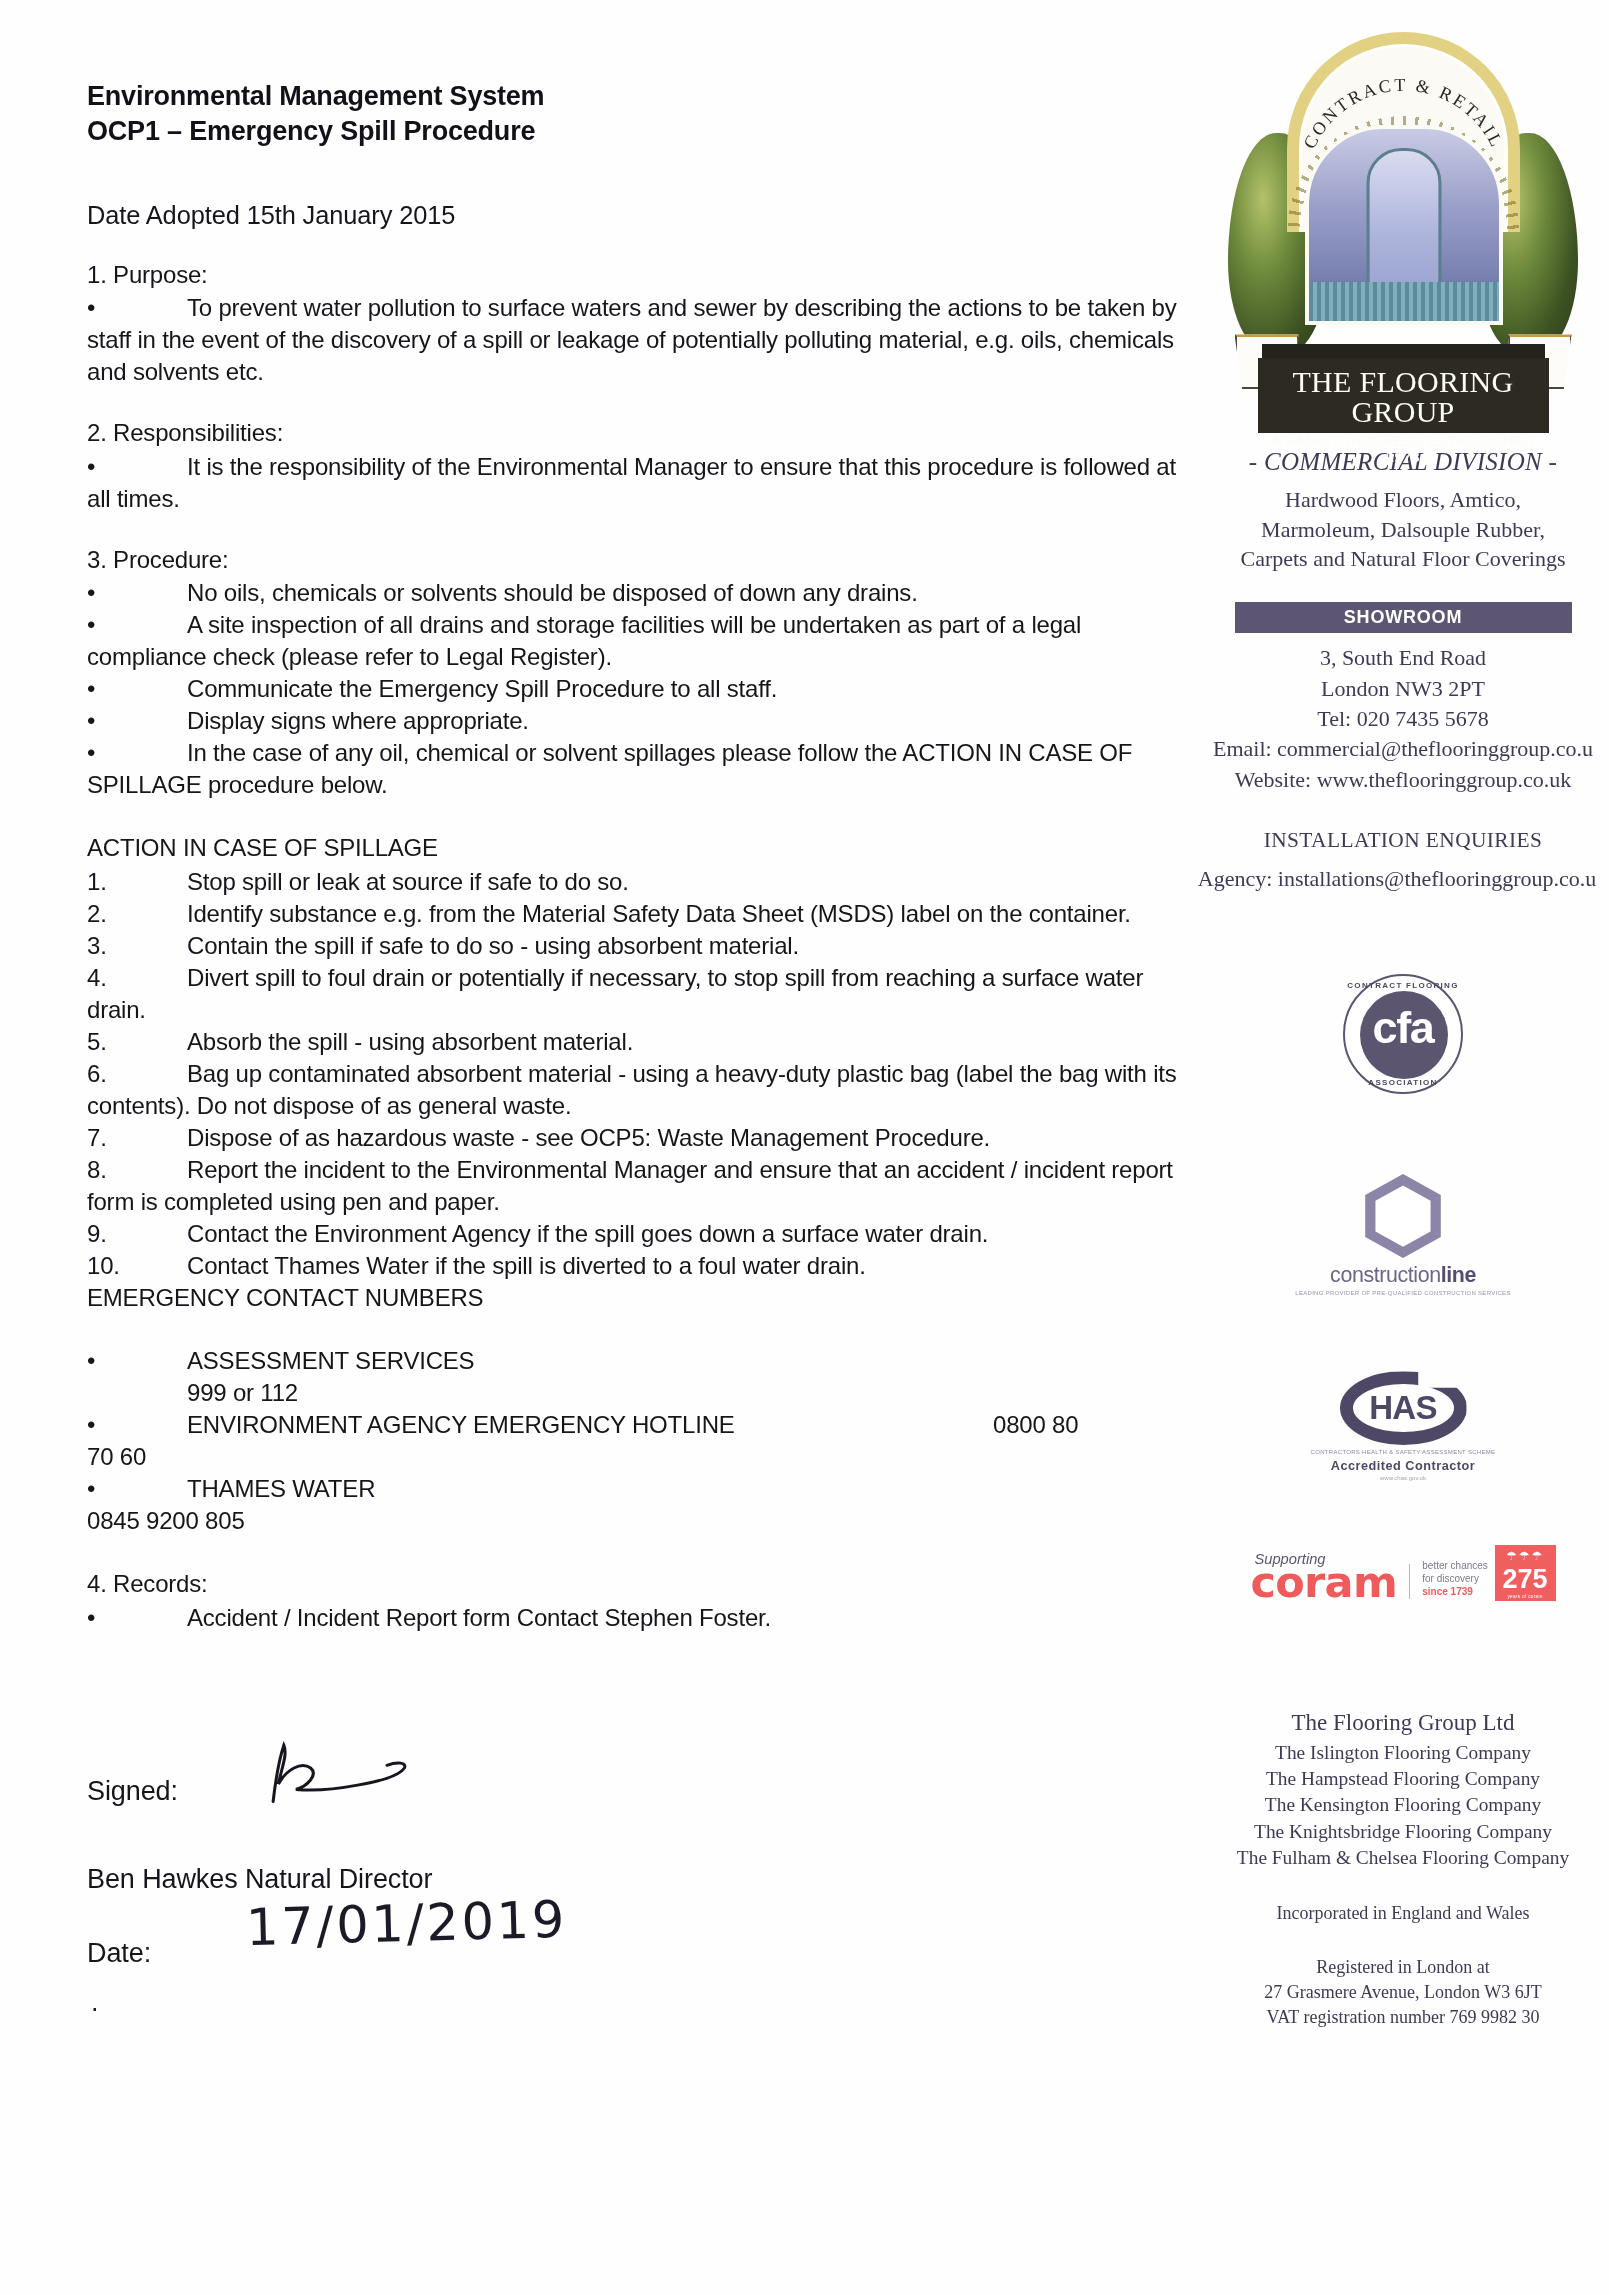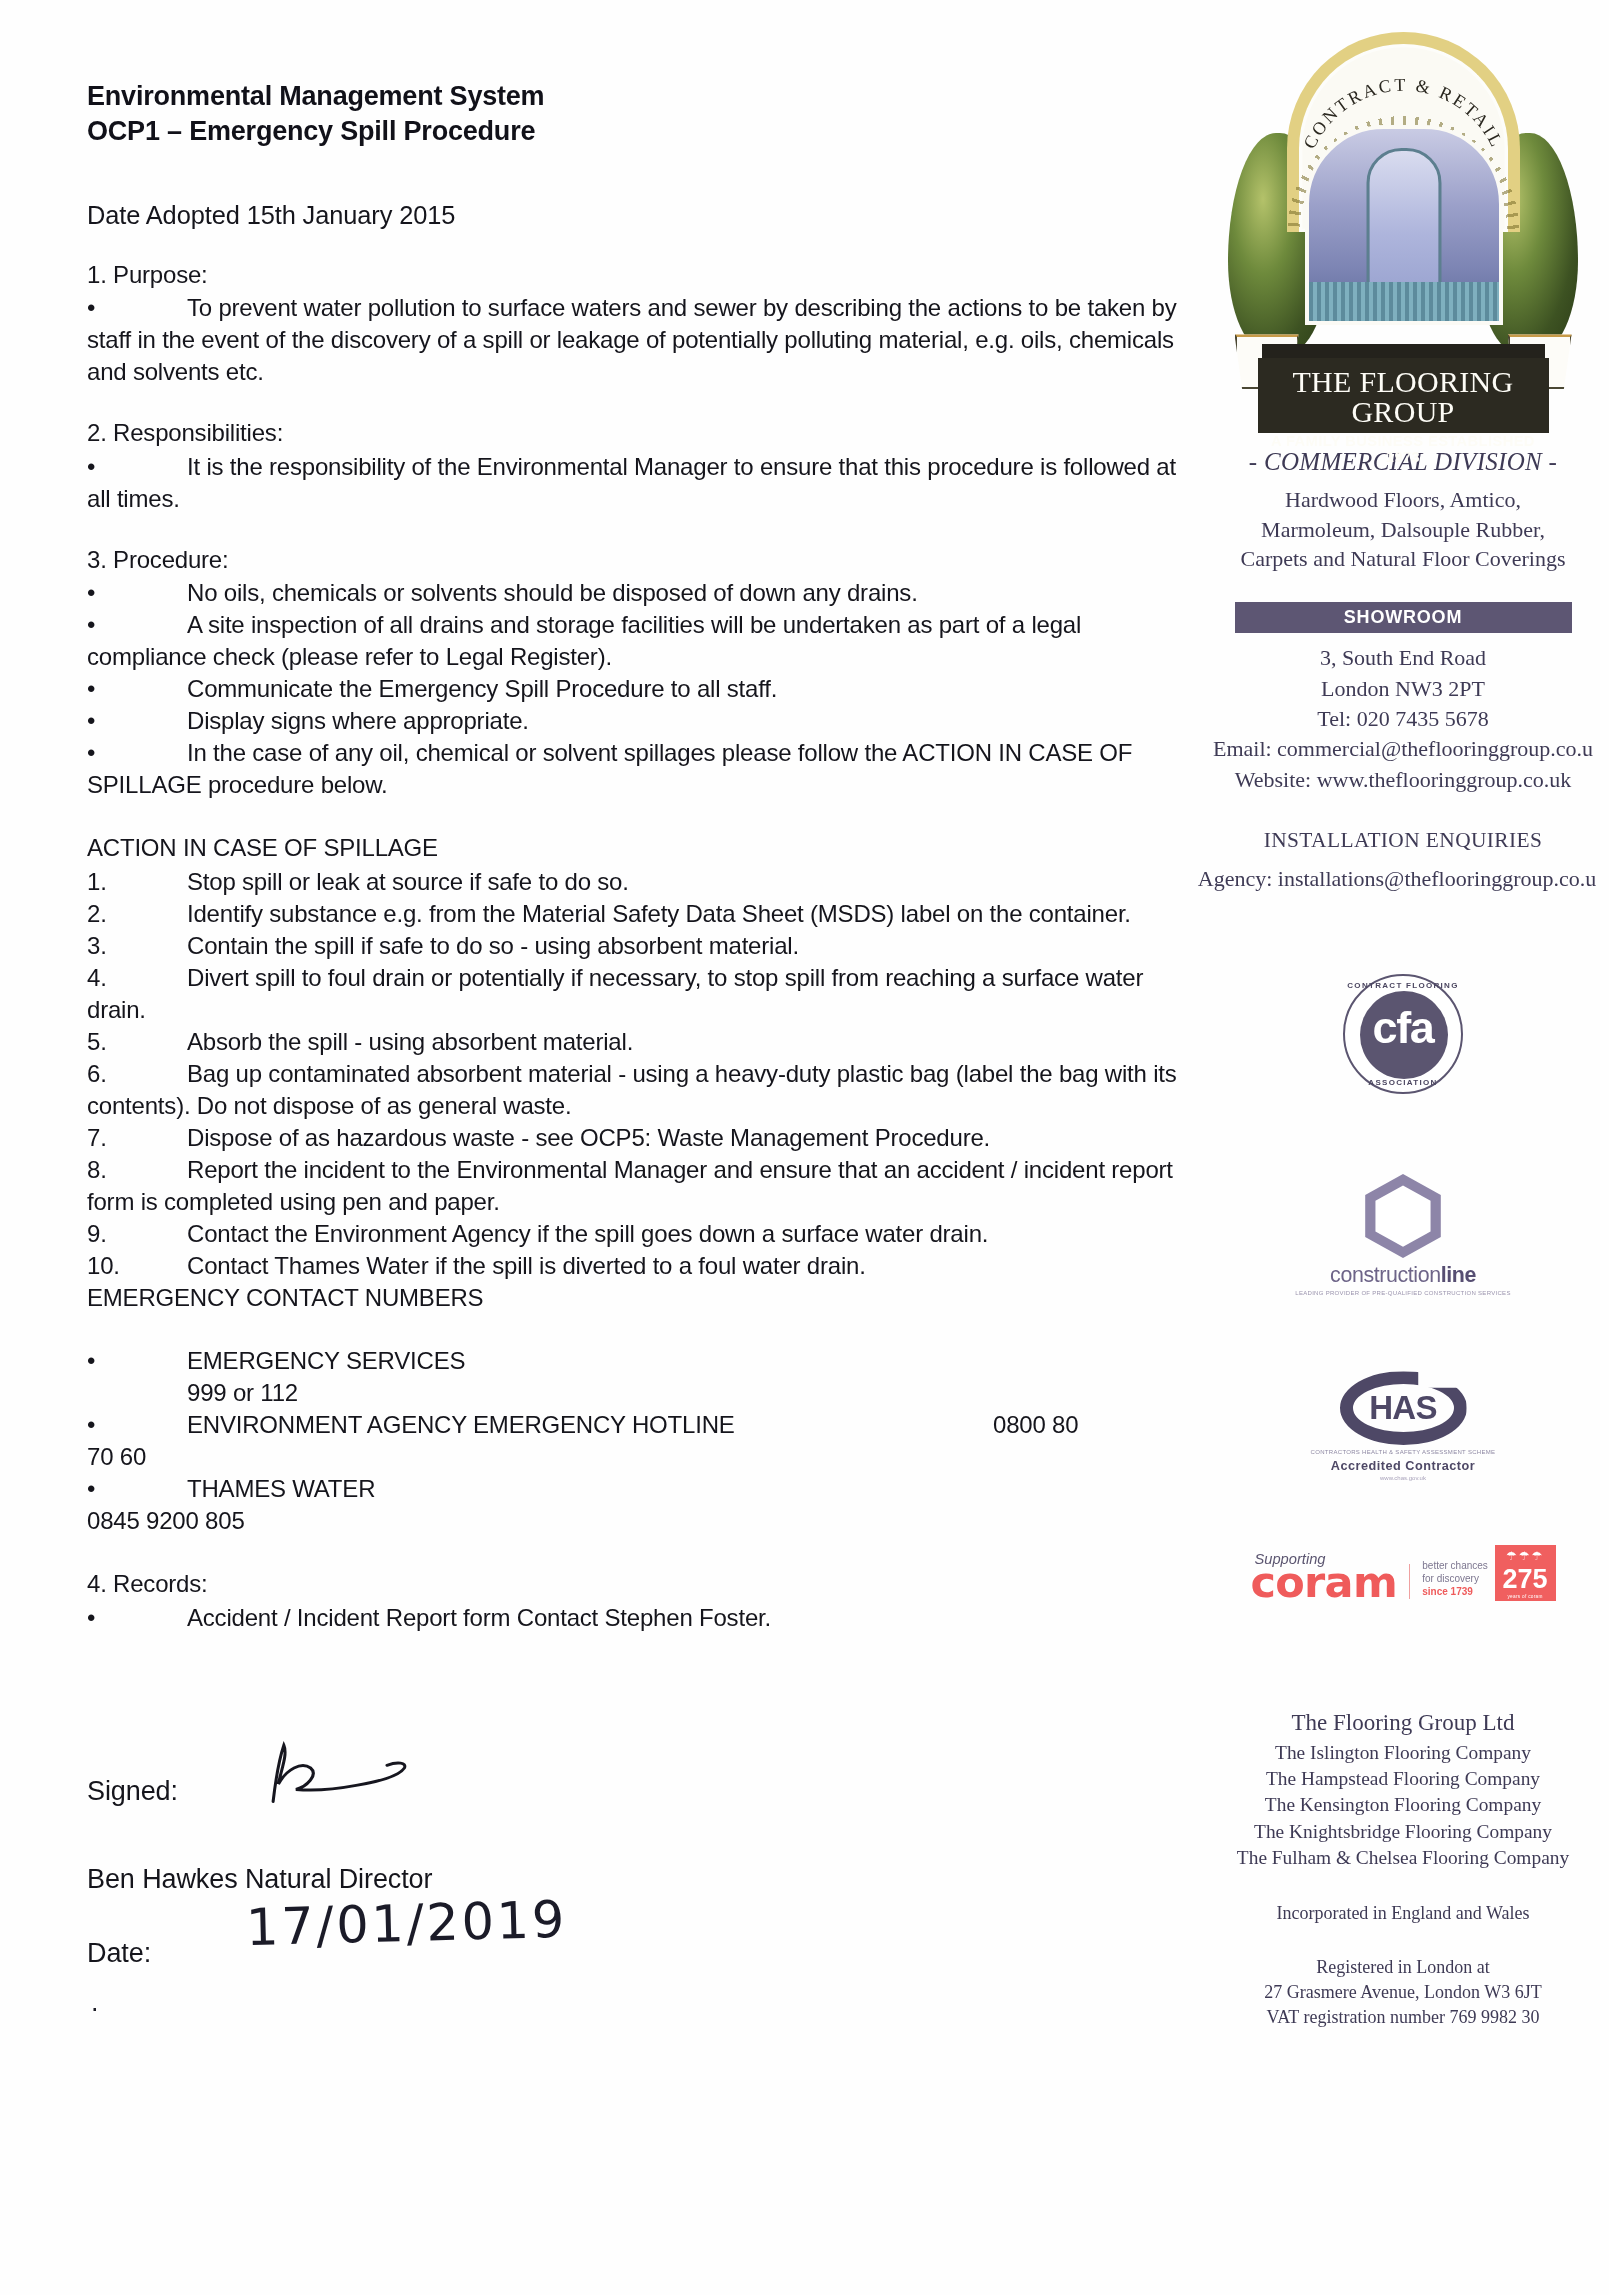--- a/index.html
+++ b/index.html
@@ -582,21 +582,21 @@
         <span class="bd">Contact Thames Water if the spill is diverted to a foul water drain.</span>
       </p>
       <p class="plain-0">EMERGENCY CONTACT NUMBERS</p>
     </div>
 
     <div class="gap-md"></div>
 
     <div>
       <p class="contact-line">
         <span class="mk">•</span>
-        <span class="nm">EMERGENCY SERVICES</span>
+        <span class="nm">ASSESSMENT SERVICES</span>
       </p>
       <p class="plain-ind">999 or 112</p>
 
       <p class="contact-line">
         <span class="mk">•</span>
         <span class="nm">ENVIRONMENT AGENCY EMERGENCY HOTLINE</span>
         <span class="tel">0800 80</span>
       </p>
       <p class="plain-0">70 60</p>
 

